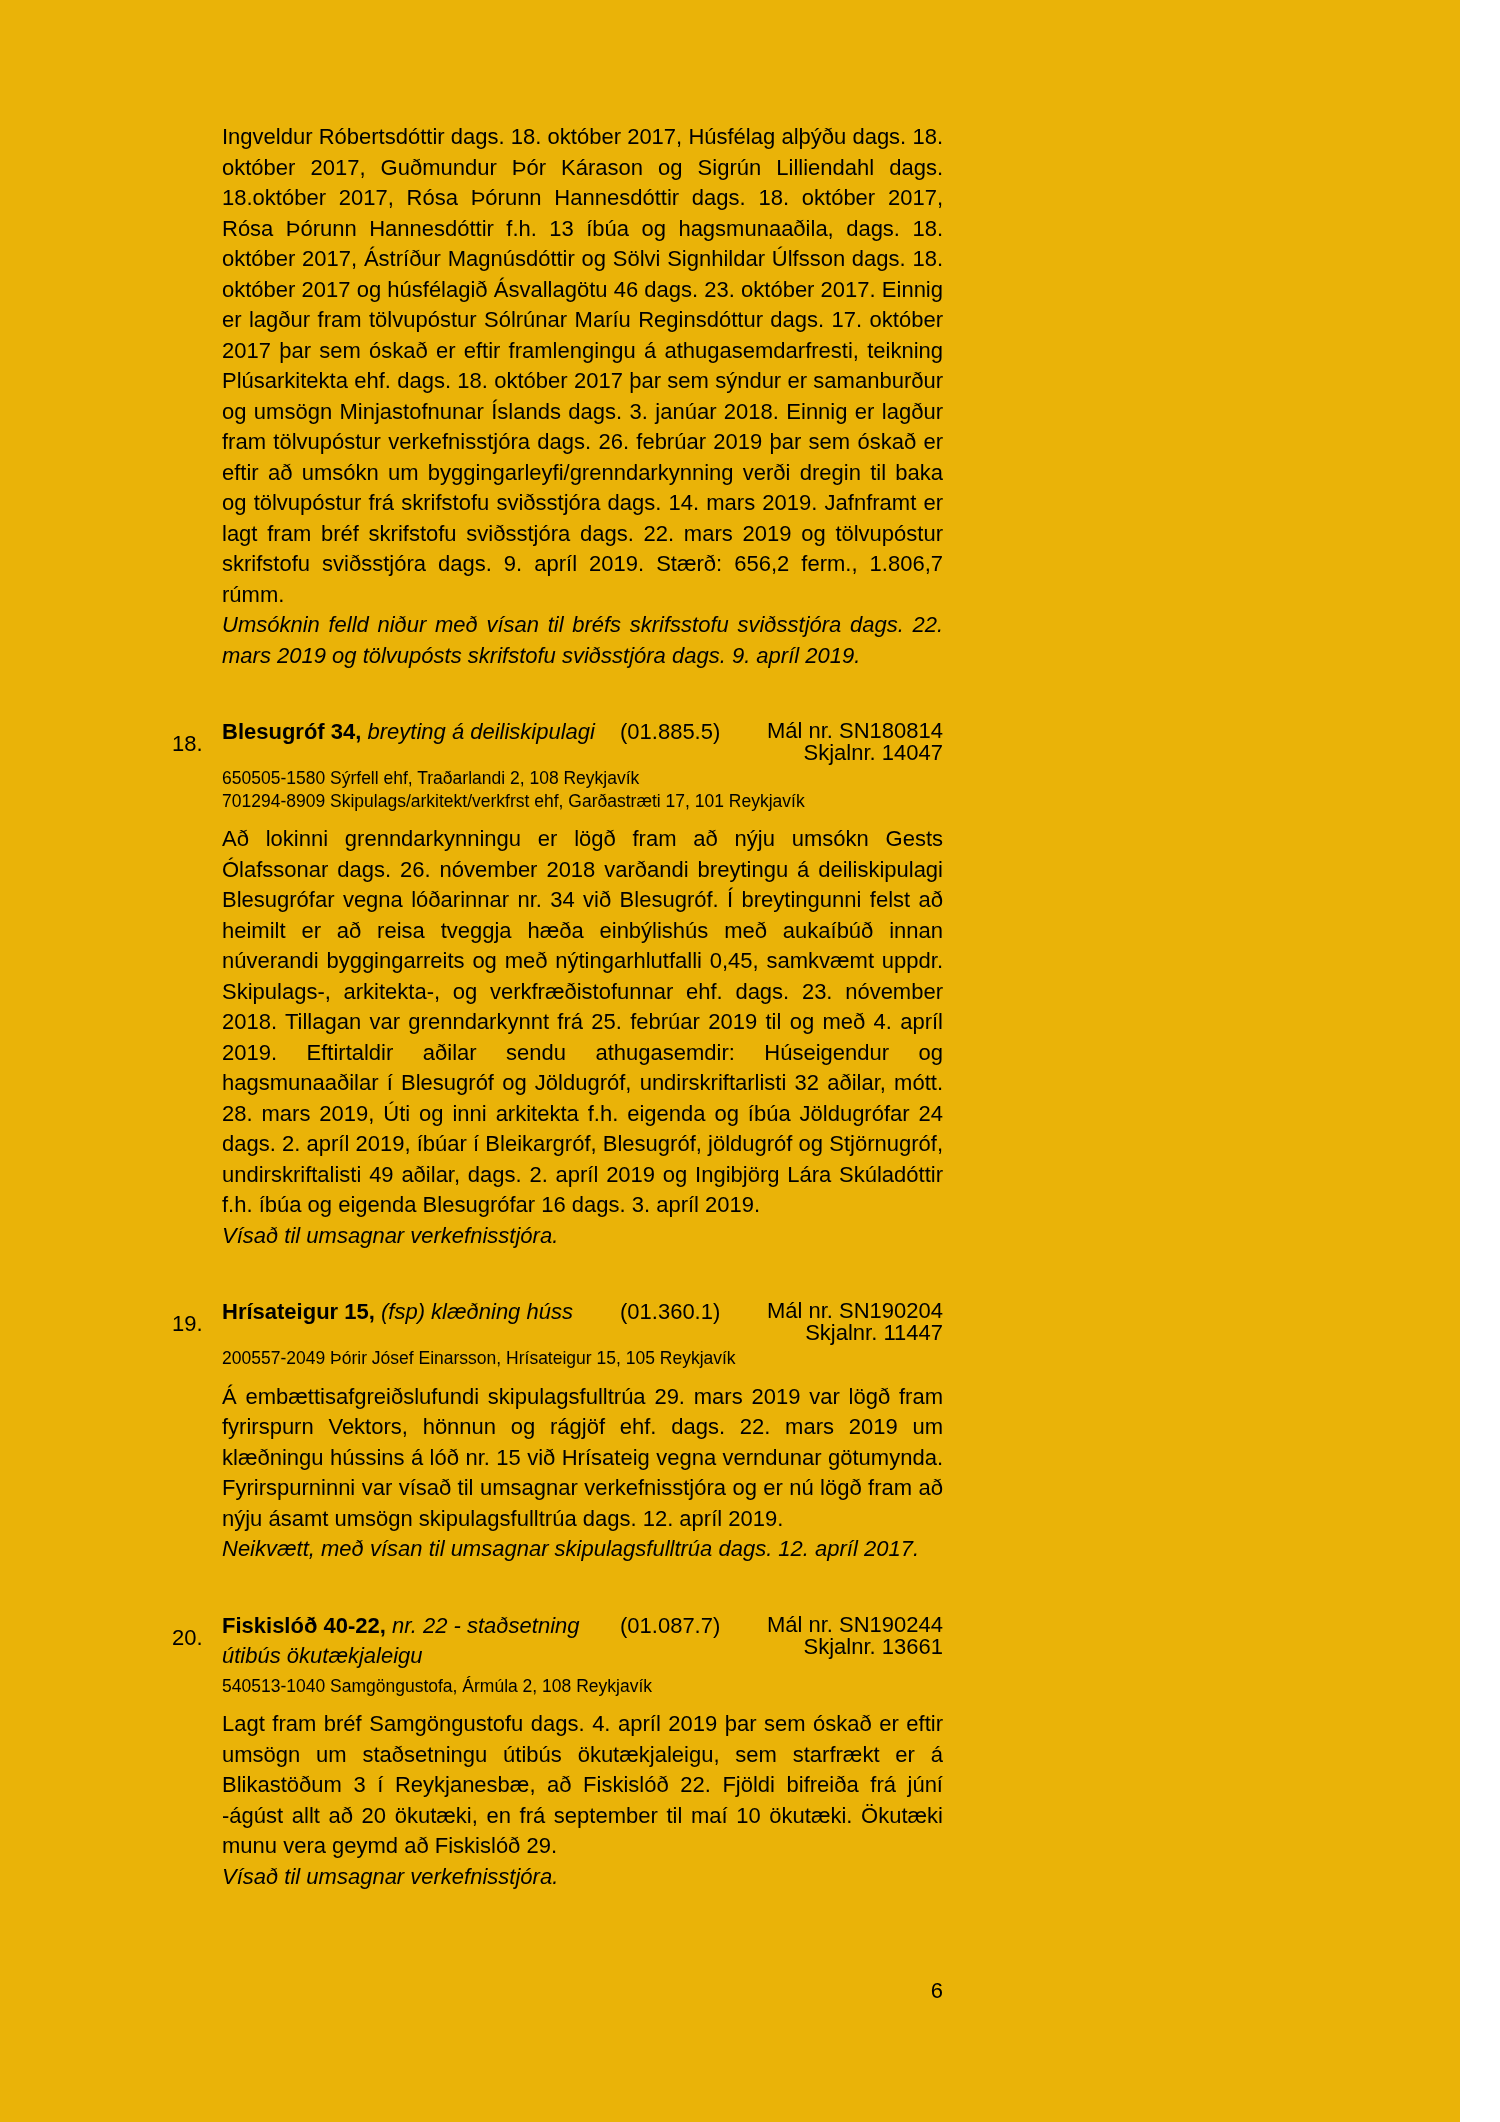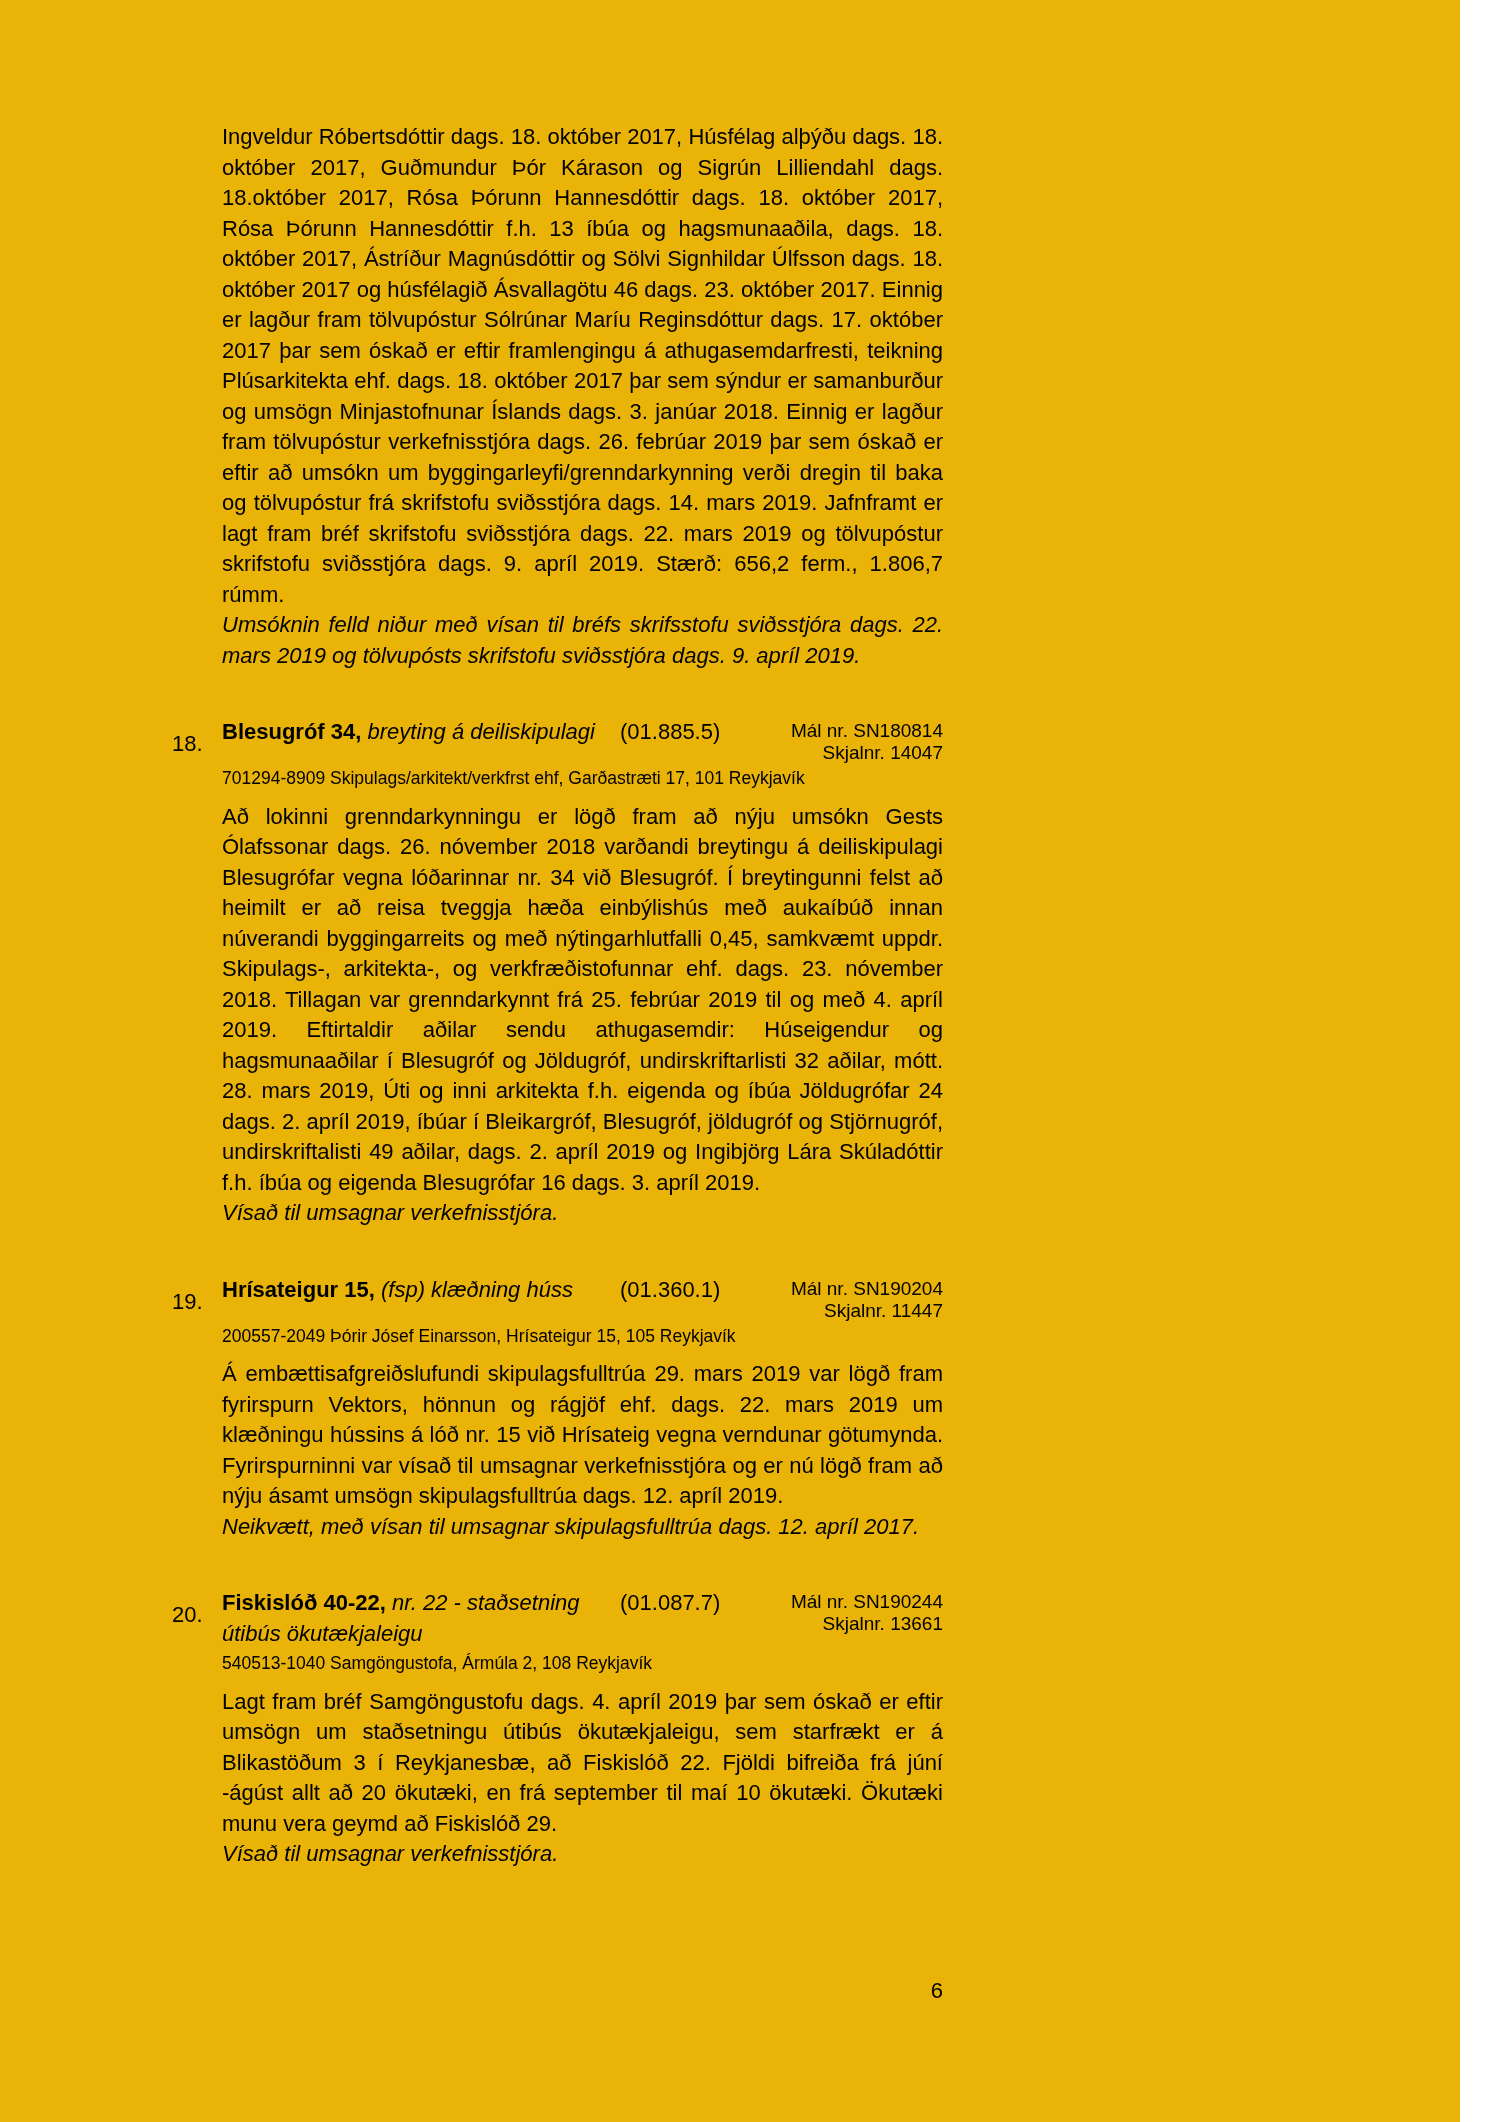--- a/index.html
+++ b/index.html
@@ -27,21 +27,21 @@
   .item { margin-top: 46px; }
   .item-head { display: flex; align-items: flex-start; }
   .num-col { flex: 0 0 50px; margin-top: 12px; }
   .title-col { flex: 0 0 398px; padding-right: 10px; }
   .t-bold { font-weight: bold; }
   .t-italic { font-style: italic; }
   .case-col { flex: 1 1 auto; }
   .meta-col {
     flex: 0 0 auto;
     text-align: right;
-    font-size: 19px;
+    font-size: 22px;
     line-height: 22px;
     padding-top: 3px;
   }
   .registrants {
     font-size: 17.5px;
     line-height: 22.5px;
     margin-top: 3px;
   }
   .item-body { margin-top: 12px; }
   .page-num {
@@ -71,20 +71,21 @@
           <span class="t-bold">Blesugróf 34,</span>
           <span class="t-italic">breyting á deiliskipulagi</span>
         </div>
         <div class="case-col">(01.885.5)</div>
         <div class="meta-col">
           <div>Mál nr. SN180814</div>
           <div>Skjalnr. 14047</div>
         </div>
       </div>
       <div class="registrants hang">
+        <div>650505-1580 Sýrfell ehf, Traðarlandi 2, 108 Reykjavík</div>
         <div>701294-8909 Skipulags/arkitekt/verkfrst ehf, Garðastræti 17, 101 Reykjavík</div>
       </div>
       <div class="hang">
         <p class="para item-body">Að lokinni grenndarkynningu er lögð fram að nýju umsókn Gests Ólafssonar dags. 26. nóvember 2018 varðandi breytingu á deiliskipulagi Blesugrófar vegna lóðarinnar nr. 34 við Blesugróf. Í breytingunni felst að heimilt er að reisa tveggja hæða einbýlishús með aukaíbúð innan núverandi byggingarreits og með nýtingarhlutfalli 0,45, samkvæmt uppdr. Skipulags-, arkitekta-, og verkfræðistofunnar ehf. dags. 23. nóvember 2018. Tillagan var grenndarkynnt frá 25. febrúar 2019 til og með 4. apríl 2019. Eftirtaldir aðilar sendu athugasemdir: Húseigendur og hagsmunaaðilar í Blesugróf og Jöldugróf, undirskriftarlisti 32 aðilar, mótt. 28. mars 2019, Úti og inni arkitekta f.h. eigenda og íbúa Jöldugrófar 24 dags. 2. apríl 2019, íbúar í Bleikargróf, Blesugróf, jöldugróf og Stjörnugróf, undirskriftalisti 49 aðilar, dags. 2. apríl 2019 og Ingibjörg Lára Skúladóttir f.h. íbúa og eigenda Blesugrófar 16 dags. 3. apríl 2019.</p>
         <p class="concl">Vísað til umsagnar verkefnisstjóra.</p>
       </div>
     </section>
 
     <section class="item">
       <div class="item-head">

